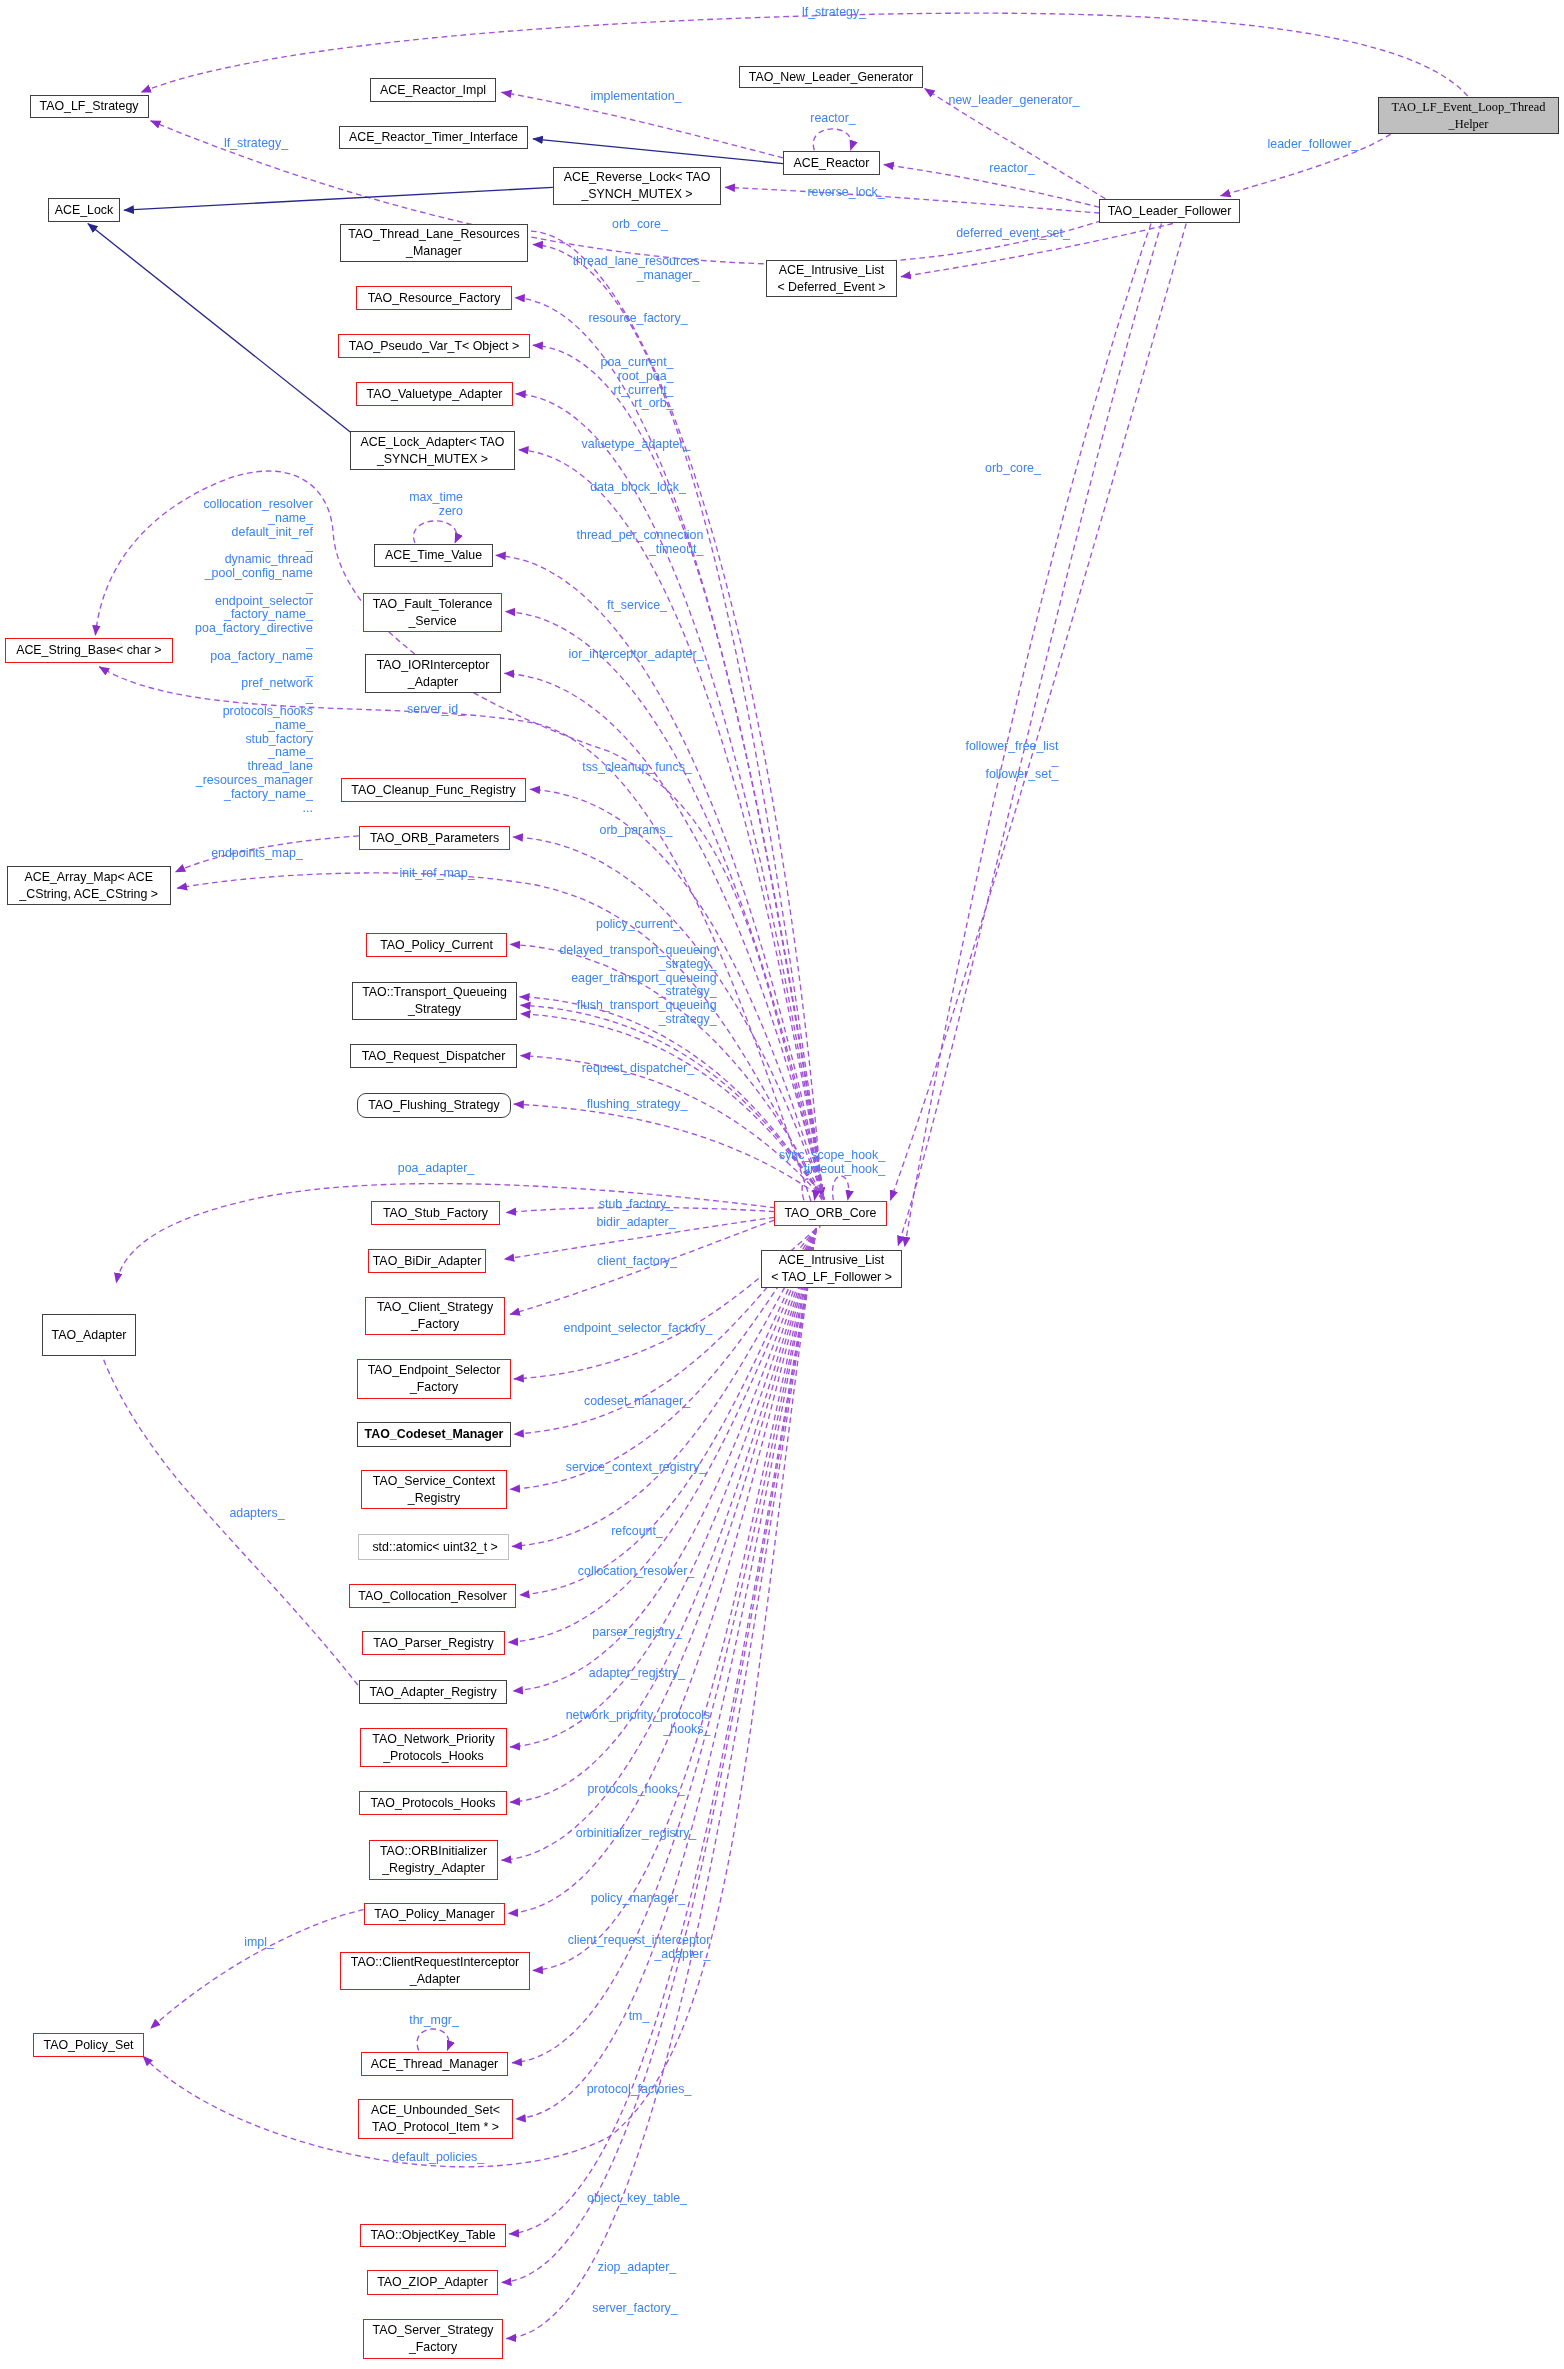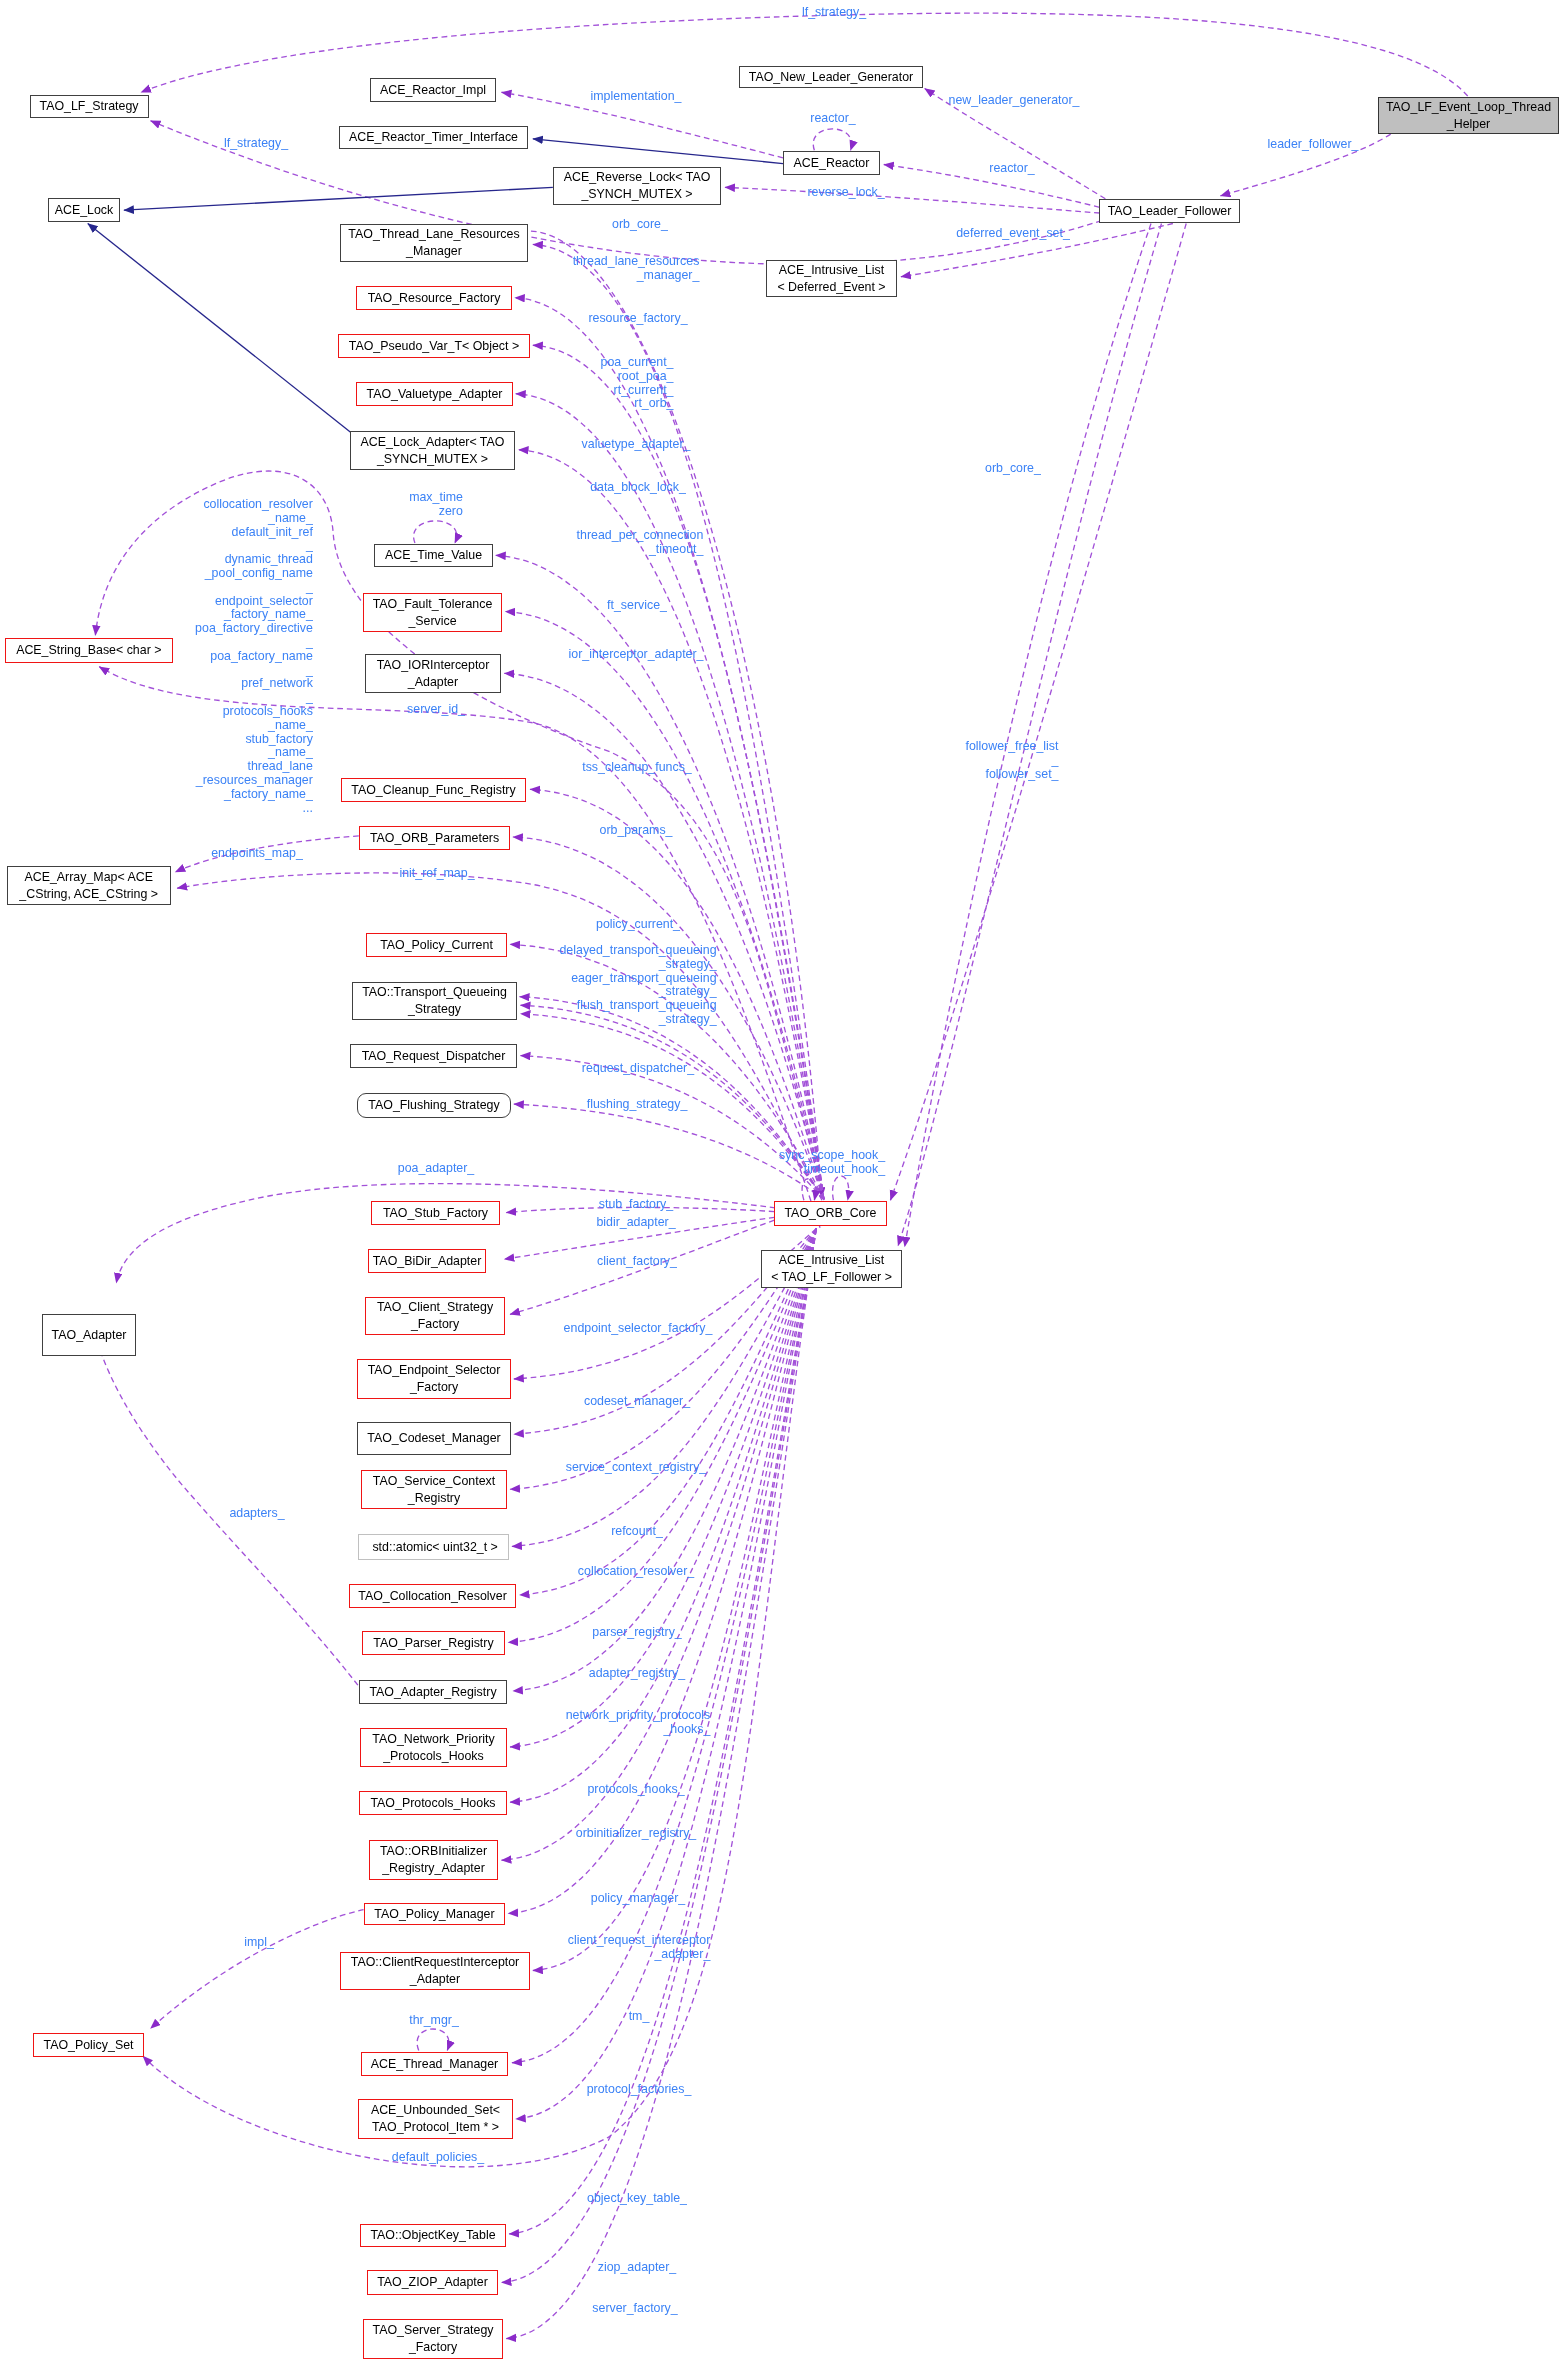--- a/index.html
+++ b/index.html
@@ -4,21 +4,21 @@
 <style>
   html,body{margin:0;padding:0;background:#ffffff;}
   #stage{position:relative;width:1565px;height:2369px;background:#ffffff;
          font-family:"Liberation Sans", sans-serif;overflow:hidden;}
   #edges{position:absolute;left:0;top:0;width:1565px;height:2369px;}
   .node{position:absolute;box-sizing:border-box;background:#ffffff;
         border:1.4px solid #404040;color:#000;font-size:12.4px;line-height:17px;
         display:flex;align-items:center;justify-content:center;text-align:center;
         white-space:pre-line;padding:1px 3.8px;}
   .node.red{border:1.5px solid #f01414;}
-  .node.grey{background:#bfbfbf;border:1.5px solid #353535;}
+  .node.grey{background:#bfbfbf;border:1.5px solid #353535;font-family:Liberation Serif, serif;}
   .node.faint{border:1.3px solid #c0c0c0;}
   .elabel{position:absolute;color:#3b82f6;font-size:12.4px;line-height:13.8px;
           text-align:right;white-space:pre-line;transform:translateX(-50%);}
 </style>
 </head>
 <body>
 
 <div id="stage">
   <svg id="edges" viewBox="0 0 1645 2491">
     <defs>
@@ -133,21 +133,21 @@
     <div class="node plain" style="left: 357px; top: 1093px; width: 154px; height: 25px; border-radius: 9px;">TAO_Flushing_Strategy</div>
     <div class="node red" style="left: 774px; top: 1201px; width: 113px; height: 25px;">TAO_ORB_Core</div>
     <div class="node plain" style="left: 761px; top: 1250px; width: 141px; height: 38px;">ACE_Intrusive_List
 &lt; TAO_LF_Follower &gt;</div>
     <div class="node red" style="left: 371px; top: 1201px; width: 129px; height: 24px;">TAO_Stub_Factory</div>
     <div class="node red" style="left: 368px; top: 1249px; width: 118px; height: 24px;">TAO_BiDir_Adapter</div>
     <div class="node red" style="left: 365px; top: 1297px; width: 140px; height: 38px;">TAO_Client_Strategy
 _Factory</div>
     <div class="node red" style="left: 357px; top: 1359px; width: 154px; height: 40px;">TAO_Endpoint_Selector
 _Factory</div>
-    <div class="node plain" style="left: 357px; top: 1422px; width: 154px; height: 33px;">TAO_Codeset_Manager</div>
+    <div class="node plain" style="left: 357px; top: 1422px; width: 154px; height: 25px; font-weight: bold;">TAO_Codeset_Manager</div>
     <div class="node red" style="left: 361px; top: 1470px; width: 146px; height: 39px;">TAO_Service_Context
 _Registry</div>
     <div class="node faint" style="left: 358px; top: 1534px; width: 151px; height: 26px; padding-left: 7px;">std::atomic&lt; uint32_t &gt;</div>
     <div class="node red" style="left: 349px; top: 1584px; width: 167px; height: 24px;">TAO_Collocation_Resolver</div>
     <div class="node red" style="left: 362px; top: 1631px; width: 143px; height: 24px;">TAO_Parser_Registry</div>
     <div class="node plain" style="left: 359px; top: 1680px; width: 148px; height: 24px;">TAO_Adapter_Registry</div>
     <div class="node red" style="left: 360px; top: 1728px; width: 147px; height: 39px;">TAO_Network_Priority
 _Protocols_Hooks</div>
     <div class="node red" style="left: 359px; top: 1791px; width: 148px; height: 24px;">TAO_Protocols_Hooks</div>
     <div class="node red" style="left: 369px; top: 1840px; width: 129px; height: 40px;">TAO::ORBInitializer

